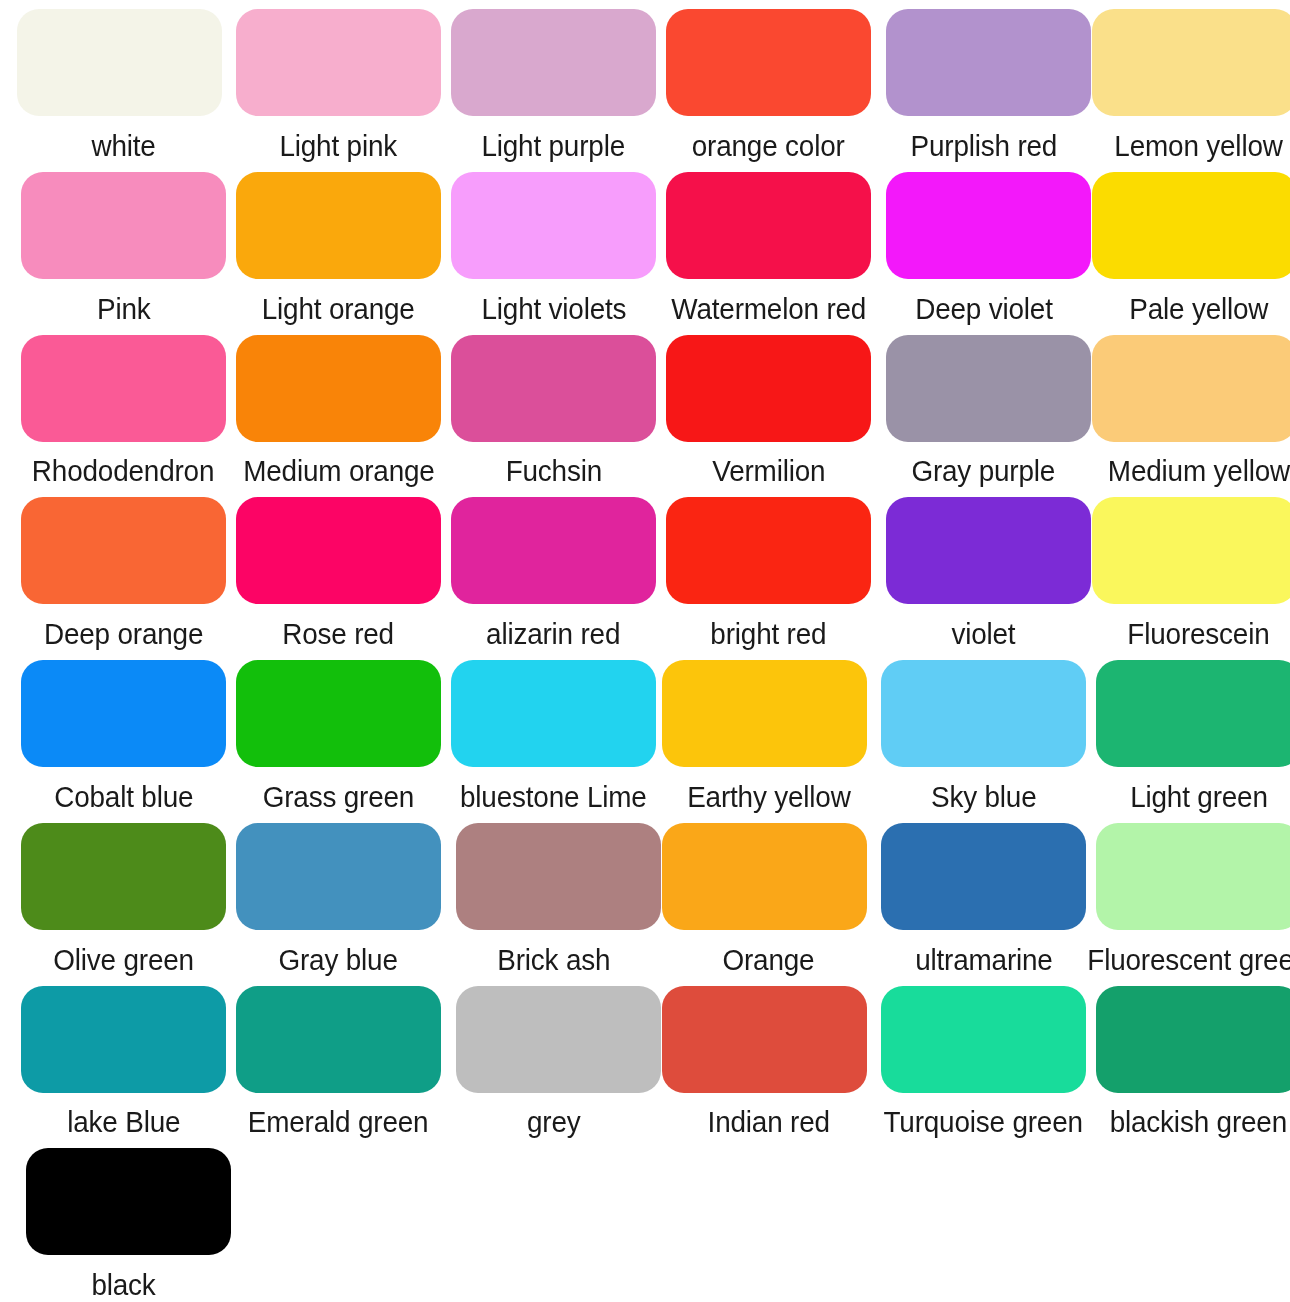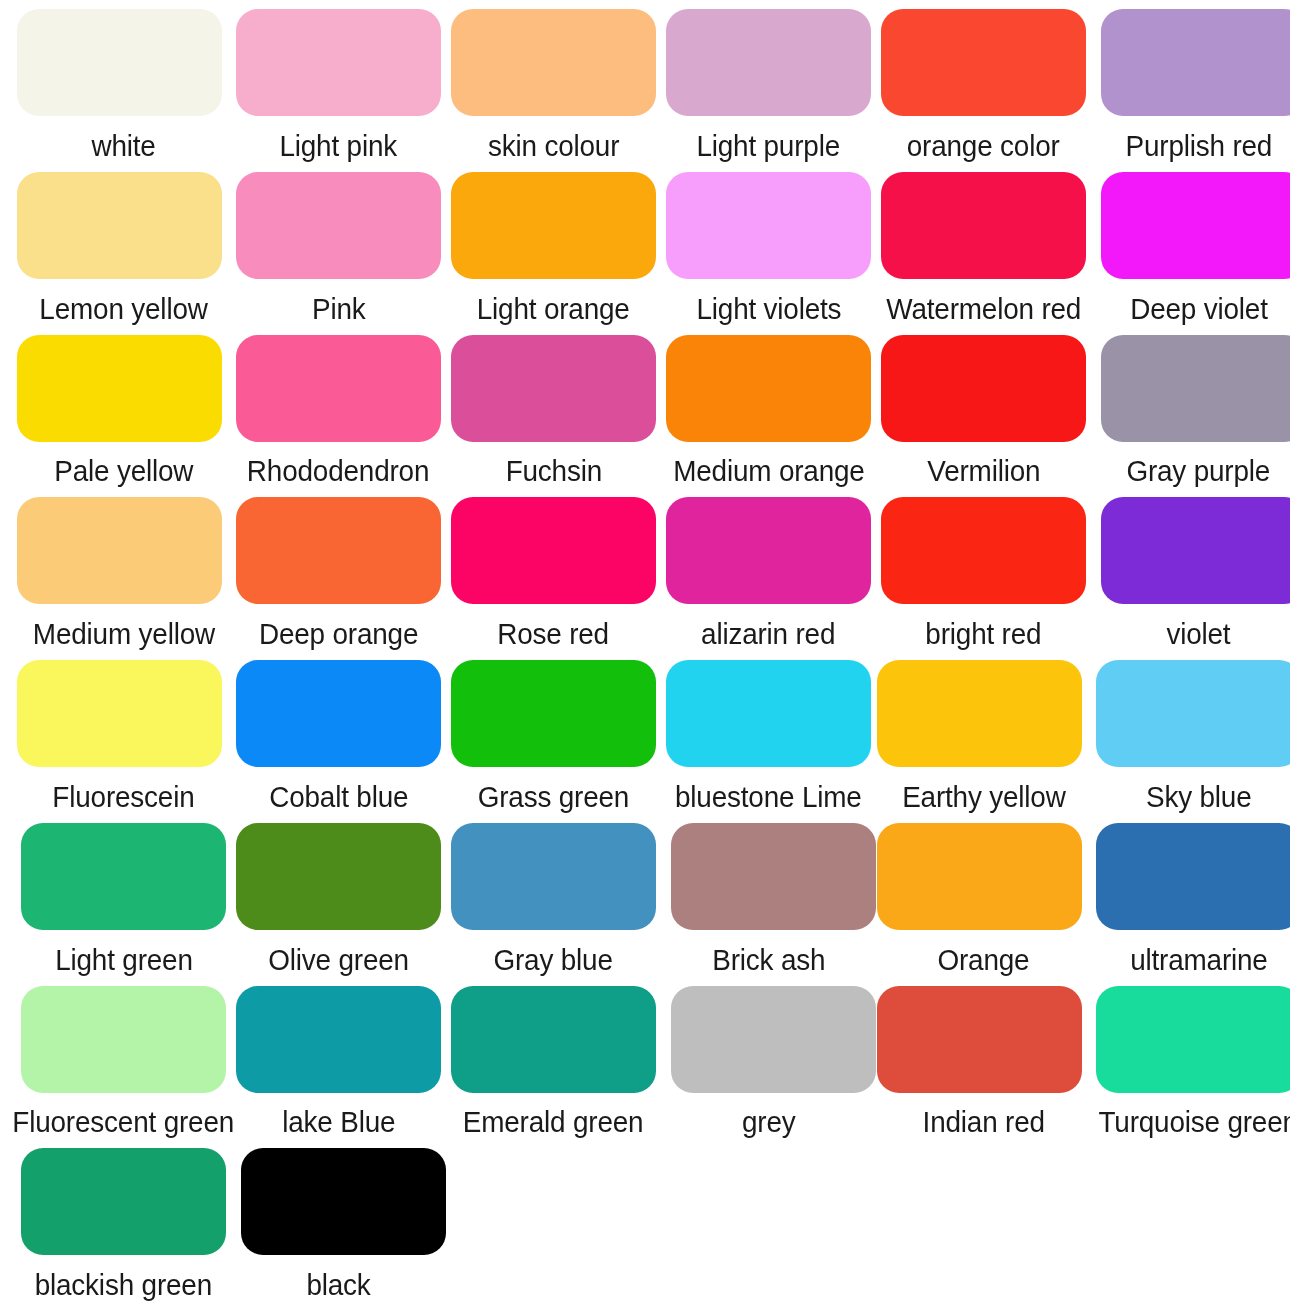--- a/index.html
+++ b/index.html
@@ -75,24 +75,20 @@
 <div id="swatch-chart">
   <div class="swatch-grid">
       <div class="swatch-cell col-1">
         <div class="swatch-chip" style="background: rgb(244, 244, 232);"></div>
         <div class="swatch-label">white</div>
       </div>
       <div class="swatch-cell col-2">
         <div class="swatch-chip" style="background: rgb(247, 174, 205);"></div>
         <div class="swatch-label">Light pink</div>
       </div>
-      <div class="swatch-cell col-3">
-        <div class="swatch-chip" style="background: rgb(253, 189, 126);"></div>
-        <div class="swatch-label">skin colour</div>
-      </div>
       <div class="swatch-cell col-4">
         <div class="swatch-chip" style="background: rgb(217, 168, 206);"></div>
         <div class="swatch-label">Light purple</div>
       </div>
       <div class="swatch-cell col-5">
         <div class="swatch-chip" style="background: rgb(250, 72, 48);"></div>
         <div class="swatch-label">orange color</div>
       </div>
       <div class="swatch-cell col-6">
         <div class="swatch-chip" style="background: rgb(178, 146, 205);"></div>
@@ -123,28 +119,28 @@
         <div class="swatch-label">Deep violet</div>
       </div>
       <div class="swatch-cell col-1">
         <div class="swatch-chip" style="background: rgb(251, 220, 0);"></div>
         <div class="swatch-label">Pale yellow</div>
       </div>
       <div class="swatch-cell col-2">
         <div class="swatch-chip" style="background: rgb(250, 90, 150);"></div>
         <div class="swatch-label">Rhododendron</div>
       </div>
+      <div class="swatch-cell col-3">
+        <div class="swatch-chip" style="background: rgb(249, 132, 8);"></div>
+        <div class="swatch-label">Medium orange</div>
+      </div>
       <div class="swatch-cell col-4">
         <div class="swatch-chip" style="background: rgb(219, 79, 154);"></div>
         <div class="swatch-label">Fuchsin</div>
       </div>
-      <div class="swatch-cell col-3">
-        <div class="swatch-chip" style="background: rgb(249, 132, 8);"></div>
-        <div class="swatch-label">Medium orange</div>
-      </div>
       <div class="swatch-cell col-5">
         <div class="swatch-chip" style="background: rgb(247, 23, 23);"></div>
         <div class="swatch-label">Vermilion</div>
       </div>
       <div class="swatch-cell col-6">
         <div class="swatch-chip" style="background: rgb(154, 146, 167);"></div>
         <div class="swatch-label">Gray purple</div>
       </div>
       <div class="swatch-cell col-1">
         <div class="swatch-chip" style="background: rgb(251, 203, 120);"></div>

